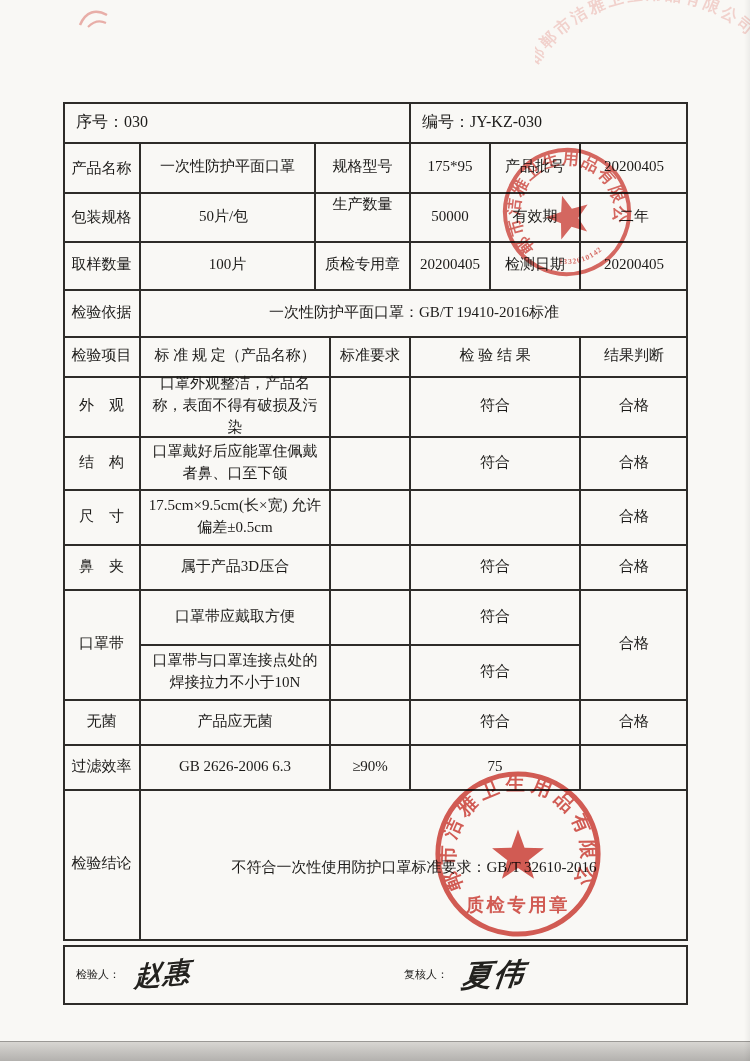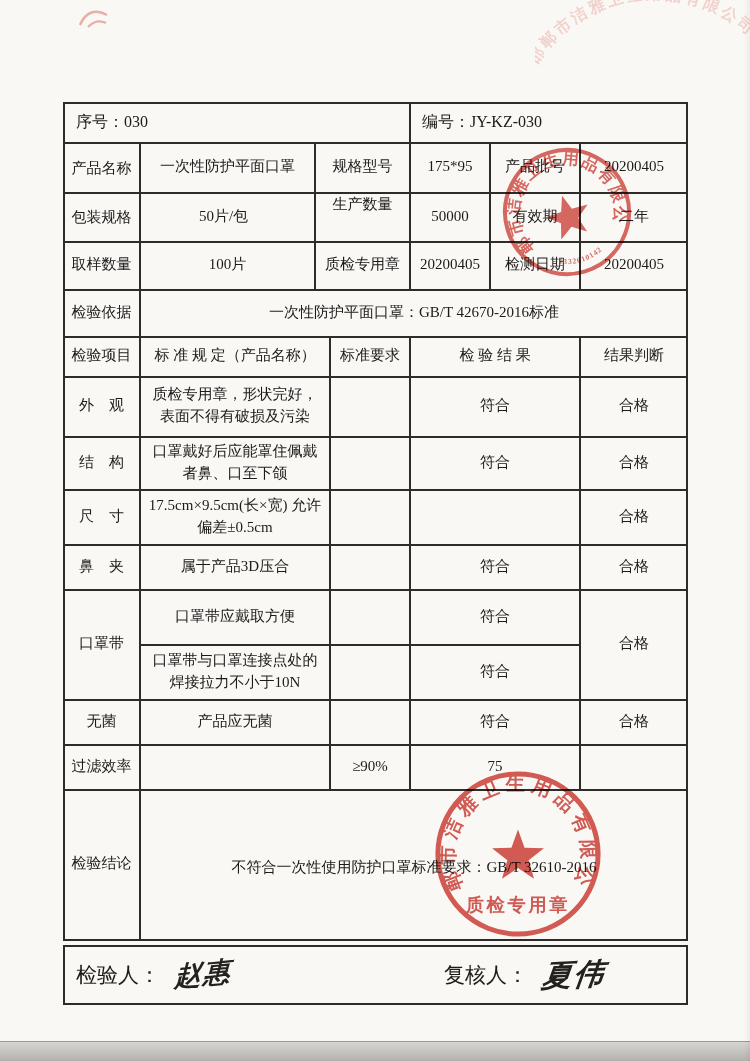--- a/index.html
+++ b/index.html
@@ -18,21 +18,21 @@
   .hl{height:2px;}
   .vl{width:2px;}
   
   .cell{
     position:absolute;display:flex;align-items:center;justify-content:center;
     text-align:center;font-size:15px;line-height:1.45;padding:2px 6px;
     box-sizing:border-box;
   }
   .cell.left{justify-content:flex-start;text-align:left;padding-left:13px;font-size:16px;}
   .cell.std{font-size:15px;}
-  .sig-label{font-size:21px;}
+  .sig-label{font-size:11px;}
   .sig{
     font-size:27px;font-weight:600;font-style:italic;color:#23221f;
     display:inline-block;transform:rotate(-6deg) skewX(-7deg);
     margin-left:14px;letter-spacing:2px;
   }
   .sig.reviewer{transform:rotate(-3deg) skewX(-10deg);font-size:30px;}
   
   .stamp{position:absolute;mix-blend-mode:multiply;}
   .stamp .ring{fill:none;stroke:#cf4038;}
   .stamp text{fill:#cf4038;font-family:"Liberation Serif","DejaVu Serif",serif;font-weight:bold;}
@@ -111,30 +111,30 @@
   <div class="cell" style="left:580px;top:192px;width:108px;height:49px">二年</div>
 
   <div class="cell" style="left:63px;top:241px;width:77px;height:48px">取样数量</div>
   <div class="cell" style="left:140px;top:241px;width:175px;height:48px">100片</div>
   <div class="cell" style="left:315px;top:241px;width:95px;height:48px">质检专用章</div>
   <div class="cell" style="left:410px;top:241px;width:80px;height:48px">20200405</div>
   <div class="cell" style="left:490px;top:241px;width:90px;height:48px">检测日期</div>
   <div class="cell" style="left:580px;top:241px;width:108px;height:48px">20200405</div>
 
   <div class="cell" style="left:63px;top:289px;width:77px;height:47px">检验依据</div>
-  <div class="cell" style="left:140px;top:289px;width:548px;height:47px">一次性防护平面口罩：GB/T 42670-2016标准</div>
+  <div class="cell" style="left:140px;top:289px;width:548px;height:47px">一次性防护平面口罩：GB/T 19410-2016标准</div>
 
   <div class="cell" style="left:63px;top:336px;width:77px;height:40px">检验项目</div>
   <div class="cell" style="left:140px;top:336px;width:190px;height:40px">标 准 规 定（产品名称）</div>
   <div class="cell" style="left:330px;top:336px;width:80px;height:40px">标准要求</div>
   <div class="cell" style="left:410px;top:336px;width:170px;height:40px">检 验 结 果</div>
   <div class="cell" style="left:580px;top:336px;width:108px;height:40px">结果判断</div>
 
   <div class="cell" style="left:63px;top:376px;width:77px;height:60px">外　观</div>
-  <div class="cell std" style="left:140px;top:376px;width:190px;height:60px">质检专用章，形状完好，表面不得有破损及污染</div>
+  <div class="cell std" style="left:140px;top:376px;width:190px;height:60px">口罩外观整洁，产品名称，表面不得有破损及污染</div>
   <div class="cell" style="left:330px;top:376px;width:80px;height:60px"></div>
   <div class="cell" style="left:410px;top:376px;width:170px;height:60px">符合</div>
   <div class="cell" style="left:580px;top:376px;width:108px;height:60px">合格</div>
 
   <div class="cell" style="left:63px;top:436px;width:77px;height:53px">结　构</div>
   <div class="cell std" style="left:140px;top:436px;width:190px;height:53px">口罩戴好后应能罩住佩戴者鼻、口至下颌</div>
   <div class="cell" style="left:330px;top:436px;width:80px;height:53px"></div>
   <div class="cell" style="left:410px;top:436px;width:170px;height:53px">符合</div>
   <div class="cell" style="left:580px;top:436px;width:108px;height:53px">合格</div>
 
@@ -158,20 +158,21 @@
   <div class="cell" style="left:330px;top:644px;width:80px;height:55px"></div>
   <div class="cell" style="left:410px;top:644px;width:170px;height:55px">符合</div>
 
   <div class="cell" style="left:63px;top:699px;width:77px;height:45px">无菌</div>
   <div class="cell std" style="left:140px;top:699px;width:190px;height:45px">产品应无菌</div>
   <div class="cell" style="left:330px;top:699px;width:80px;height:45px"></div>
   <div class="cell" style="left:410px;top:699px;width:170px;height:45px">符合</div>
   <div class="cell" style="left:580px;top:699px;width:108px;height:45px">合格</div>
 
   <div class="cell" style="left:63px;top:744px;width:77px;height:45px">过滤效率</div>
+  <div class="cell std" style="left:140px;top:744px;width:190px;height:45px">GB 2626-2006 6.3</div>
   <div class="cell" style="left:330px;top:744px;width:80px;height:45px">≥90%</div>
   <div class="cell" style="left:410px;top:744px;width:170px;height:45px">75</div>
 
   <div class="cell" style="left:63px;top:789px;width:77px;height:150px">检验结论</div>
   <div class="cell" style="left:140px;top:789px;width:548px;height:157px">不符合一次性使用防护口罩标准要求：GB/T 32610-2016</div>
 
   <div class="cell left" style="left:63px;top:945px;width:625px;height:60px;justify-content:flex-start">
     <span class="sig-label">检验人：</span>
     <span class="sig">赵惠</span>
     <span class="sig-label" style="margin-left:212px">复核人：</span>

